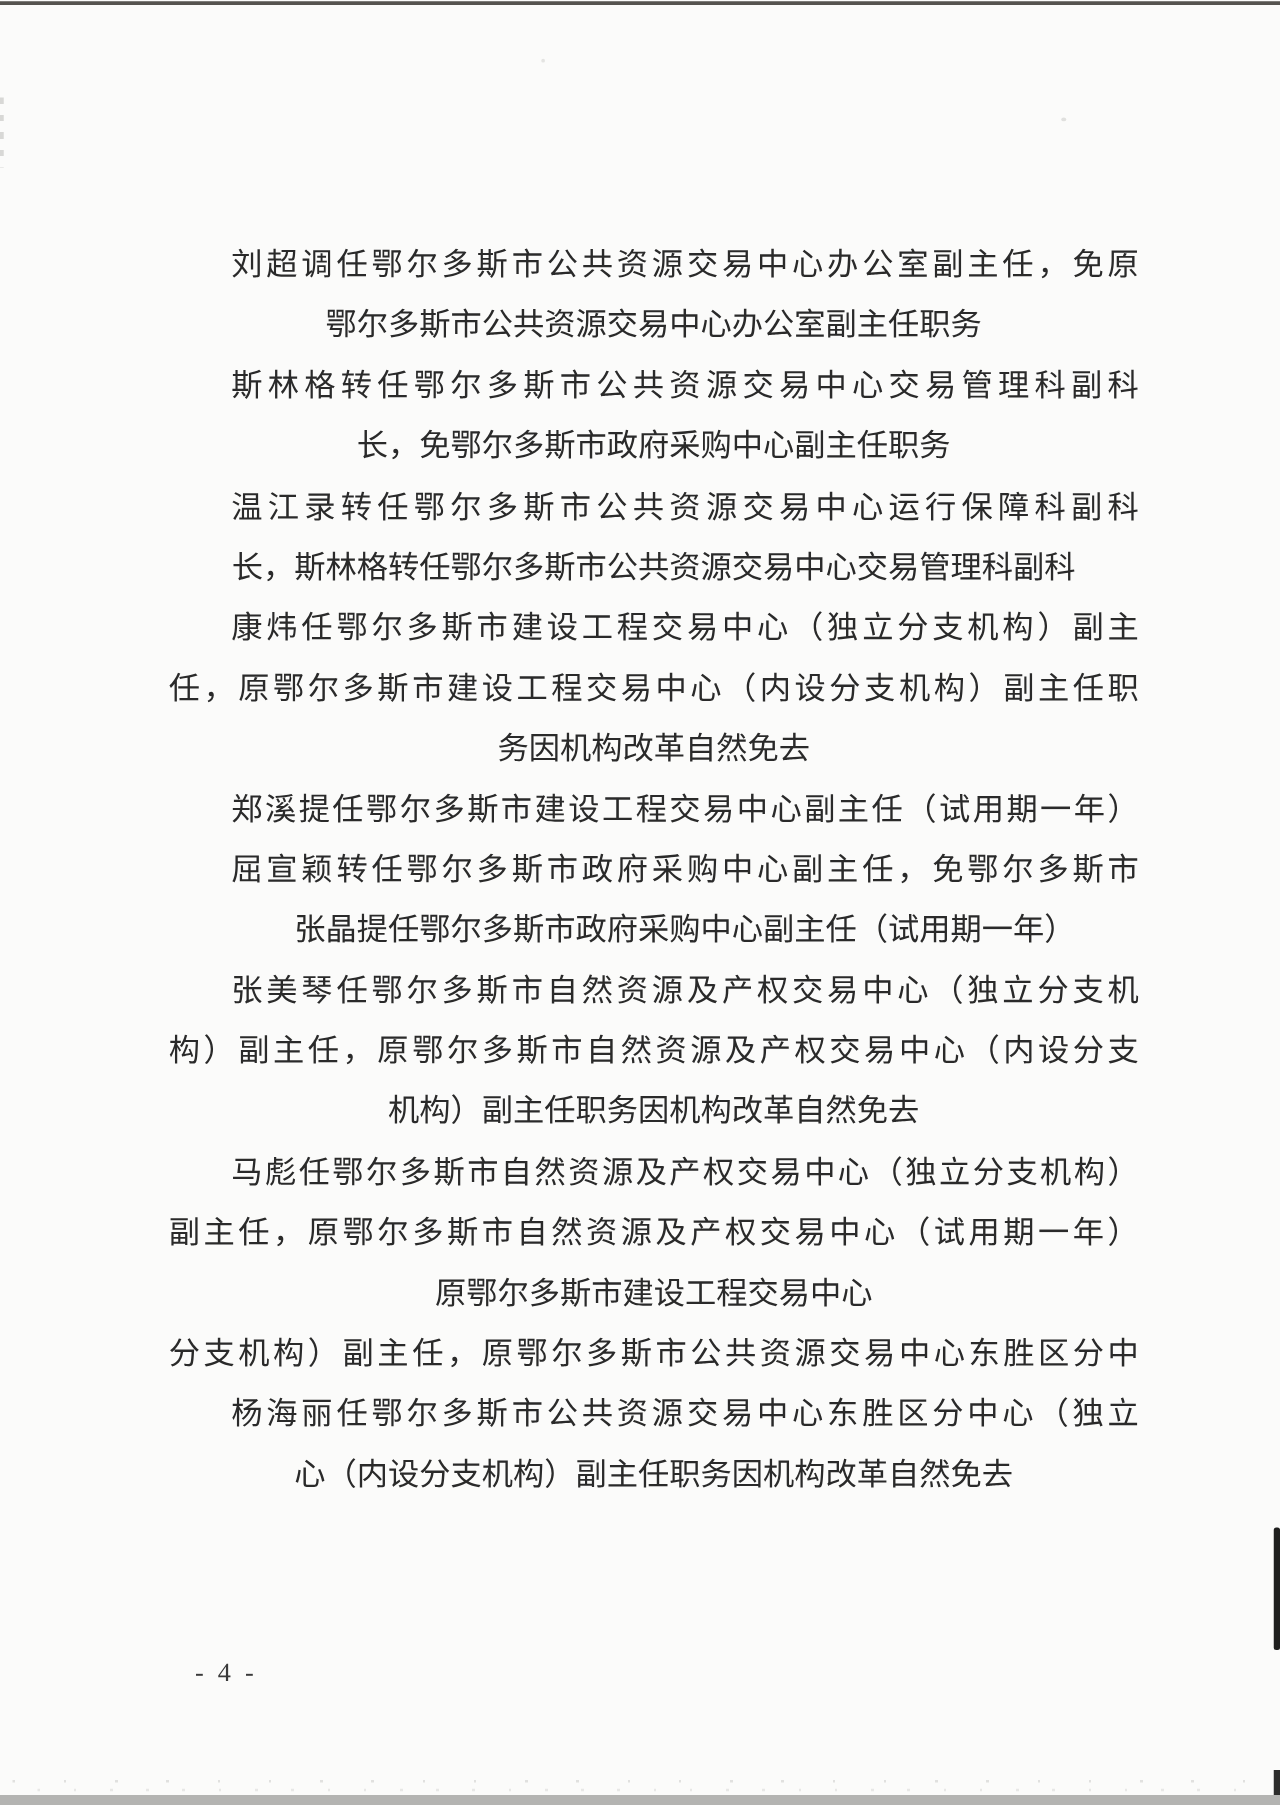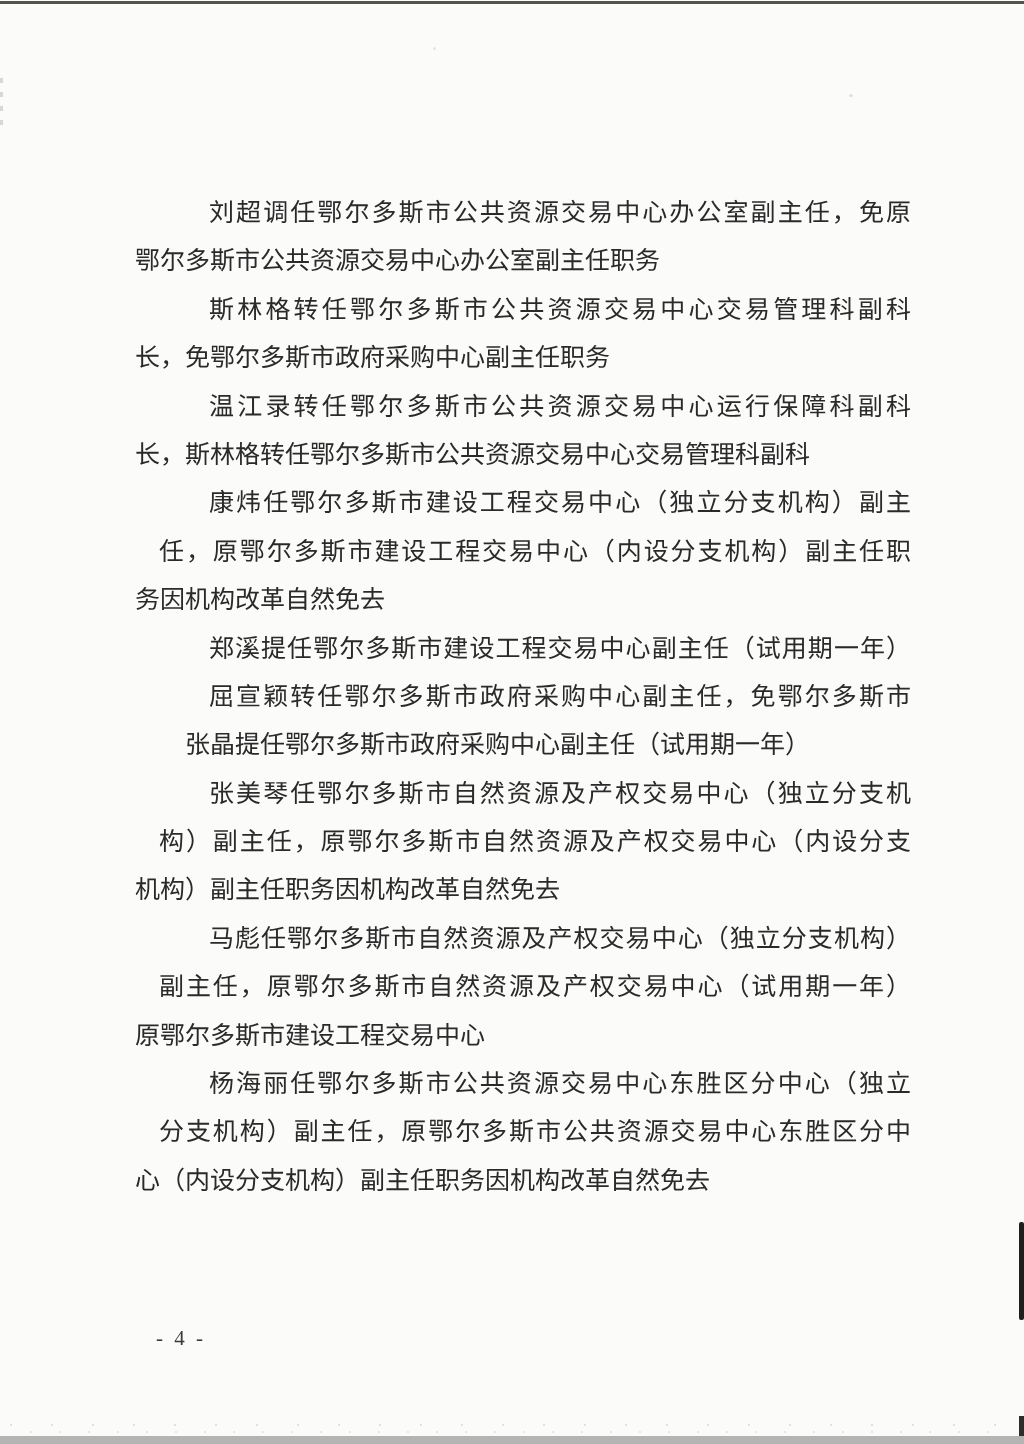--- a/index.html
+++ b/index.html
@@ -47,26 +47,26 @@
     background: repeating-linear-gradient(90deg, #d4d4d2 0 2px, transparent 2px 29px);
   }
   
   .doc-body {
     position: absolute; left: 135px; top: 189px; width: 776px;
     font-size: 25px; color: #2a2a2a;
   }
   .line {
     height: 48.4px; line-height: 48.4px;
     white-space: normal;
+    text-align: center;
   }
   .line.fill {
     text-align: justify;
     text-align-last: justify;
     text-justify: inter-character;
-    margin-left: 24px;
   }
   .line.indent { text-indent: 50px; }
   .page-number {
     position: absolute; left: 156px; top: 1326px;
     font-size: 21px; color: #3a3a3a; letter-spacing: 3px;
     white-space: pre;
   }
 </style>
 </head>
 <body>
@@ -119,22 +119,22 @@
       <div class="line">机构）副主任职务因机构改革自然免去</div>
     </div>
 
     <div class="para">
       <div class="line indent fill">马彪任鄂尔多斯市自然资源及产权交易中心（独立分支机构）</div>
       <div class="line fill">副主任，原鄂尔多斯市自然资源及产权交易中心（试用期一年）</div>
       <div class="line">原鄂尔多斯市建设工程交易中心</div>
     </div>
 
     <div class="para">
+      <div class="line fill">分支机构）副主任，原鄂尔多斯市公共资源交易中心东胜区分中</div>
       <div class="line indent fill">杨海丽任鄂尔多斯市公共资源交易中心东胜区分中心（独立</div>
-      <div class="line fill">分支机构）副主任，原鄂尔多斯市公共资源交易中心东胜区分中</div>
       <div class="line">心（内设分支机构）副主任职务因机构改革自然免去</div>
     </div>
 
   </div>
 
   <div class="page-number">- 4 -</div>
 
   <div class="noise-row-1"></div>
   <div class="noise-row-2"></div>
   <div class="streak-right-upper"></div>

